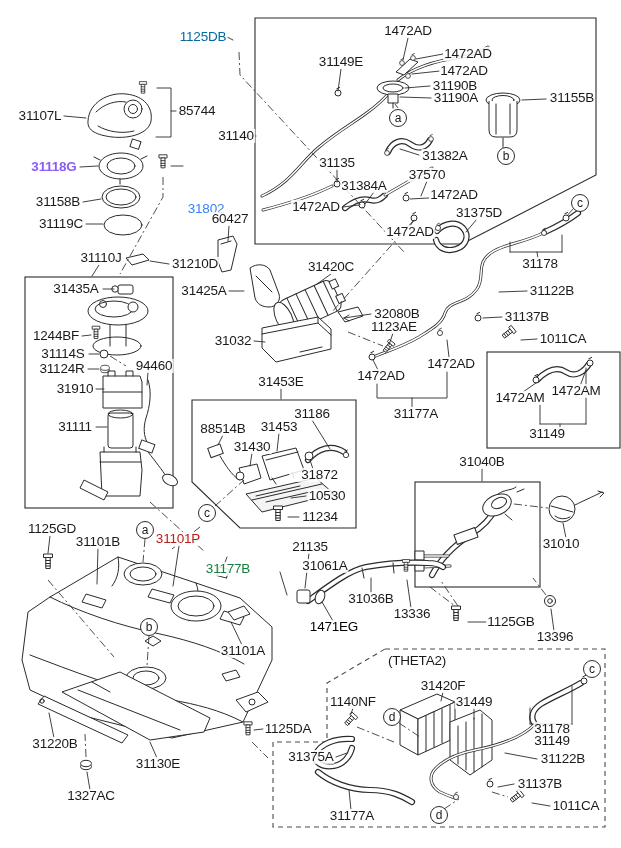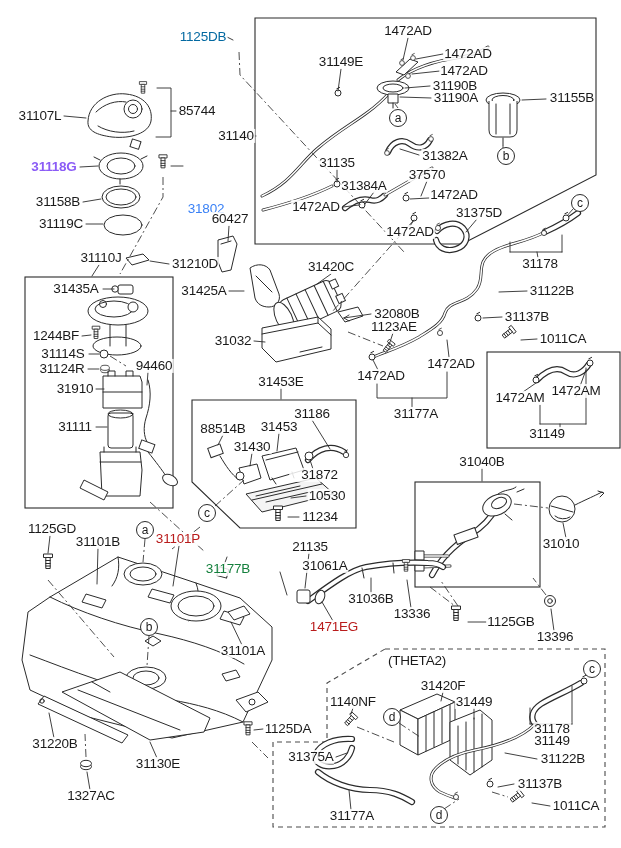--- a/index.html
+++ b/index.html
@@ -359,21 +359,21 @@
       <div class="plabel" style="left: 320px; top: 517px; color: rgb(26, 26, 26);">11234</div>
       <div class="plabel" style="left: 561px; top: 544px; color: rgb(26, 26, 26); text-align: center;">31010</div>
       <div class="plabel" style="left: 52px; top: 529px; color: rgb(26, 26, 26);">1125GD</div>
       <div class="plabel" style="left: 98px; top: 542px; color: rgb(26, 26, 26);">31101B</div>
       <div class="plabel" style="left: 178px; top: 539px; color: #b91c1c; text-align: center;">31101P</div>
       <div class="plabel" style="left: 228px; top: 569px; color: #15803d;">31177B</div>
       <div class="plabel" style="left: 310px; top: 547px; color: rgb(26, 26, 26);">21135</div>
       <div class="plabel" style="left: 281px; top: 566px; color: rgb(26, 26, 26); margin-left: 44px;">31061A</div>
       <div class="plabel" style="left: 371px; top: 599px; color: rgb(26, 26, 26);">31036B</div>
       <div class="plabel" style="left: 412px; top: 614px; color: rgb(26, 26, 26);">13336</div>
-      <div class="plabel" style="left: 334px; top: 627px; color: #b91c1c;">1471EG</div>
+      <div class="plabel" style="left: 334px; top: 627px; color: #000000;">1471EG</div>
       <div class="plabel" style="left: 511px; top: 622px; color: rgb(26, 26, 26);">1125GB</div>
       <div class="plabel" style="left: 555px; top: 637px; color: rgb(26, 26, 26);">13396</div>
       <div class="plabel" style="left: 243px; top: 651px; color: rgb(26, 26, 26);">31101A</div>
       <div class="plabel" style="left: 417px; top: 661px; color: rgb(26, 26, 26);">(THETA2)</div>
       <div class="plabel" style="left: 443px; top: 686px; color: rgb(26, 26, 26);">31420F</div>
       <div class="plabel" style="left: 353px; top: 702px; color: rgb(26, 26, 26);">1140NF</div>
       <div class="plabel" style="left: 474px; top: 702px; color: rgb(26, 26, 26);">31449</div>
       <div class="plabel" style="left: 552px; top: 729px; color: rgb(26, 26, 26);">31178</div>
       <div class="plabel" style="left: 552px; top: 741px; color: rgb(26, 26, 26);">31149</div>
       <div class="plabel" style="left: 563px; top: 759px; color: rgb(26, 26, 26);">31122B</div>

